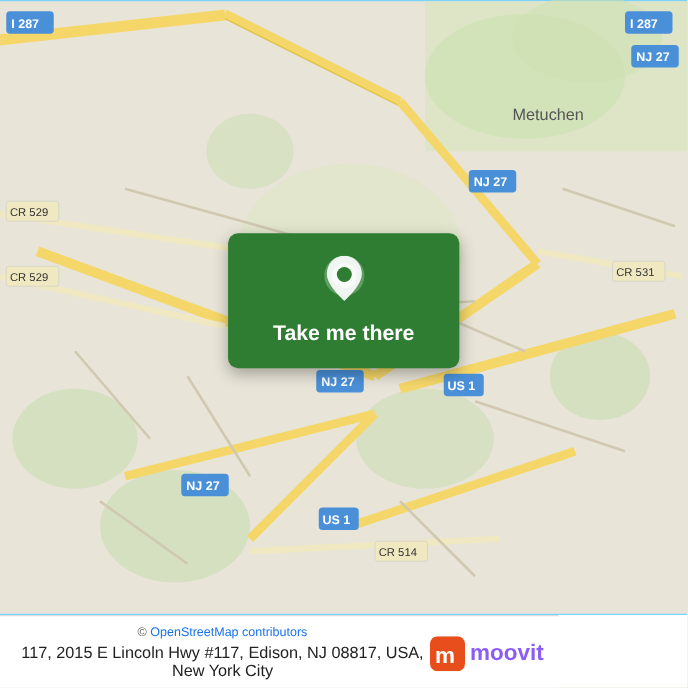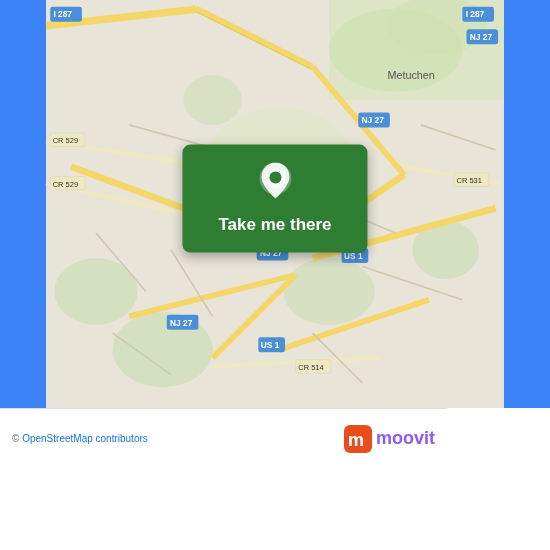--- a/index.html
+++ b/index.html
@@ -6,24 +6,24 @@
     body {
       width: 550px;
       height: 550px;
       overflow: hidden;
       font-family: Arial, sans-serif;
       position: relative;
     }
 
     #map-container {
       width: 550px;
-      height: 408px;
+      height: 492px;
       position: relative;
       overflow: hidden;
-      background-color: #3b82f6;
+      background-color: #7dd3fc;
     }
 
     
     #map-svg {
       width: 100%;
       height: 100%;
     }
 
     #button-overlay {
       position: absolute;
@@ -207,20 +207,21 @@
       <span>Take me there</span>
     </button>
   </div>
 </div>
 
 <div id="bottom-bar">
   <div id="bottom-left">
     <div id="attribution">
       © <span style="color:#1a73e8; cursor:pointer;">OpenStreetMap contributors</span>
     </div>
+    <div id="address-text">117, 2015 E Lincoln Hwy #117, Edison, NJ 08817, USA, New York City</div>
   </div>
   <div id="moovit-logo">
     <svg id="moovit-icon" viewBox="0 0 28 28" xmlns="http://www.w3.org/2000/svg">
       <rect width="28" height="28" rx="6" fill="#e84e1b"></rect>
       <text x="4" y="21" fill="white" font-size="18" font-weight="bold">m</text>
     </svg>
     <span id="moovit-text">moovit</span>
   </div>
 </div>
 

